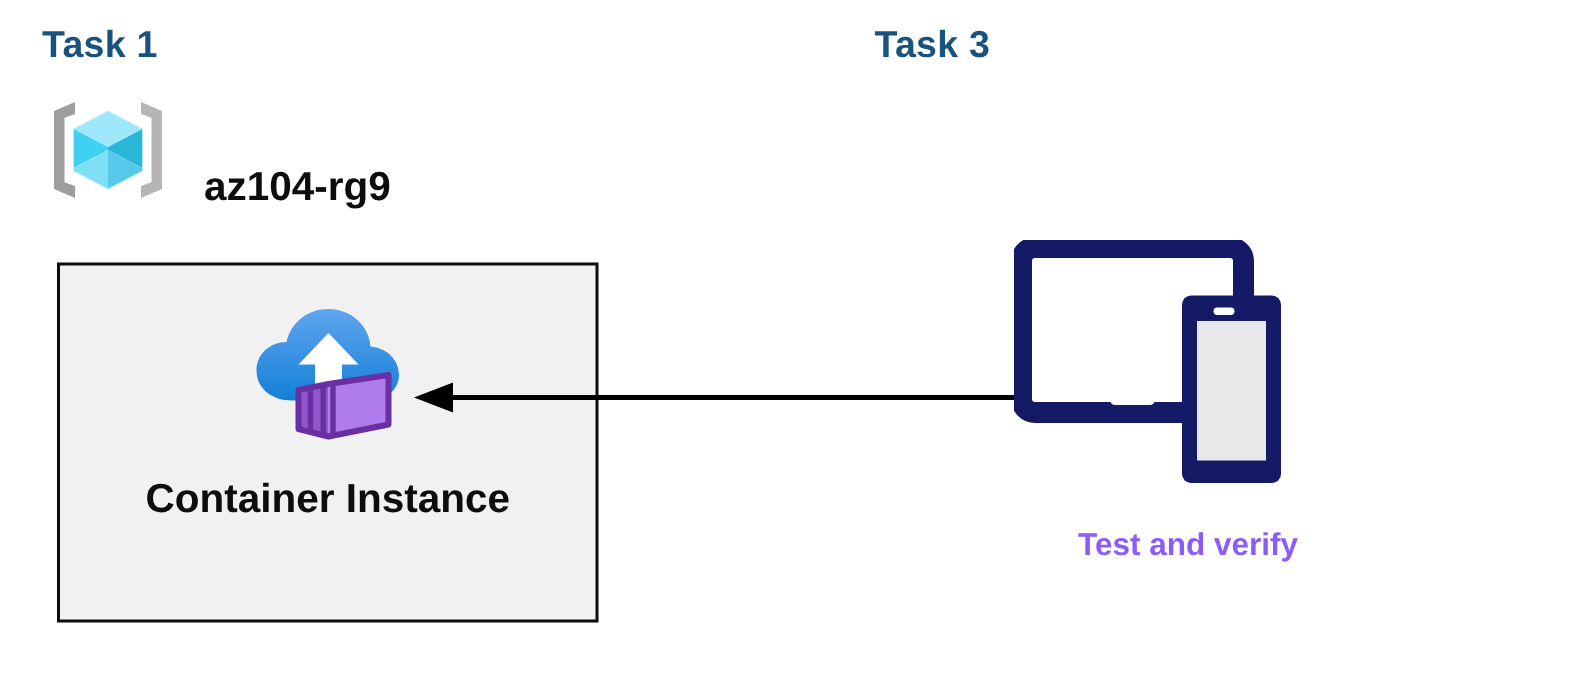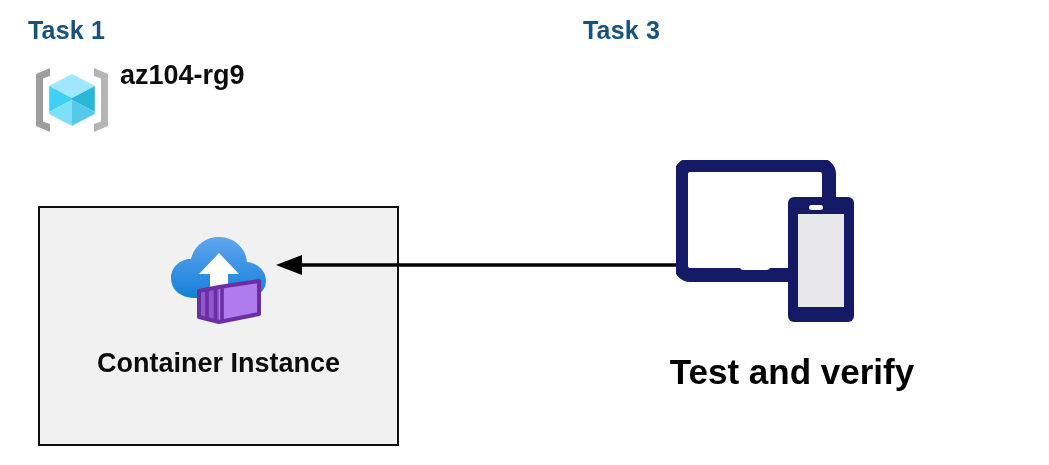--- a/index.html
+++ b/index.html
@@ -30,42 +30,41 @@
   }
   #task1-heading { left: 28px;  top: 16px; }
   #task2-heading { left: 583px; top: 16px; }
 
   
   #rg-row {
     position: absolute;
     left: 32px;
     top: 60px;
     display: flex;
-    align-items: flex-start;
-    gap: 8px;
+    align-items: flex-end;
+    gap: 24px;
   }
   #rg-icon { width: 80px; height: 80px; display: block; }
   #rg-label {
     font-size: 27px;
     font-weight: bold;
     color: #0d0d0d;
     white-space: nowrap;
   }
 
   
   #container-card {
     position: absolute;
     box-sizing: border-box;
     left: 38px;
     top: 175px;
     width: 361px;
     height: 240px;
     background: #f1f1f1;
     border: 2px solid #0d0d0d;
-    margin-top: 31px;
   }
   #container-icon {
     position: absolute;
     left: 50%;
     top: 18px;
     transform: translateX(-50%);
     width: 104px;
     height: 104px;
     display: block;
   }
@@ -99,23 +98,23 @@
     width: 196px;
     height: 175px;
     display: block;
   }
   #devices-label {
     position: absolute;
     left: 553px;
     right: 18px;
     top: 352px;
     text-align: center;
-    font-size: 35px;
-    font-weight: bold;
-    color: #000000;
+    font-size: 21px;
+    font-weight: bold;
+    color: #8b5cf6;
     white-space: nowrap;
   }
 </style>
 </head>
 <body>
 
 <div id="canvas">
 
   <div id="task1-panel"></div>
 

